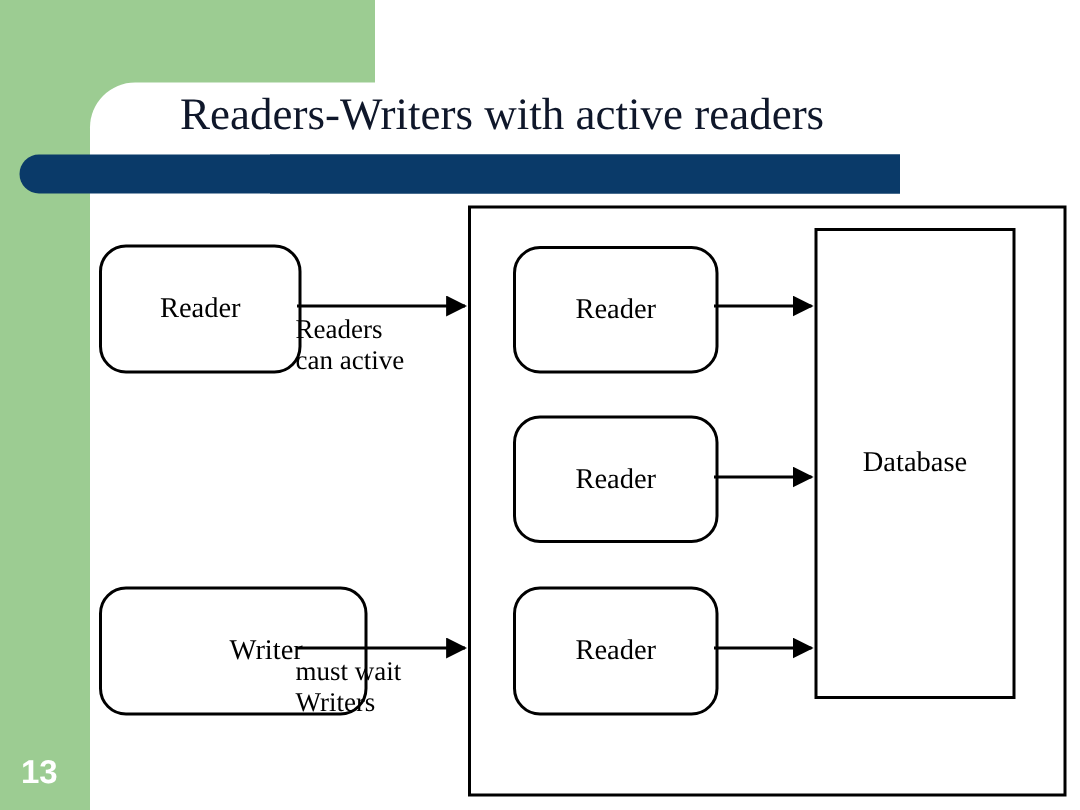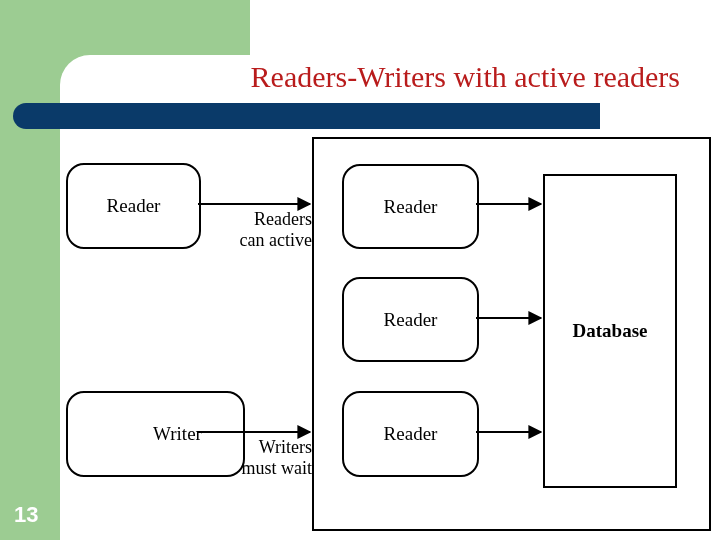--- a/index.html
+++ b/index.html
@@ -63,24 +63,24 @@
     width: 420px;
     height: 26px;
     background: #0a3a69;
   }
 
   .slide-title {
     position: absolute;
     left: 120px;
     top: 57px;
     width: 560px;
-    text-align: right;
+    text-align: left;
     font-size: 30px;
     line-height: 40px;
-    color: #b91c1c;
+    color: #0f172a;
     font-family: "Liberation Serif", "DejaVu Serif", serif;
     white-space: nowrap;
   }
 
   .page-number {
     position: absolute;
     left: 14px;
     top: 502px;
     font-family: "Liberation Sans", "DejaVu Sans", sans-serif;
     font-size: 22px;
@@ -121,21 +121,21 @@
     color: #000000;
     font-family: "Liberation Serif", "DejaVu Serif", serif;
   }
   .container-box {
     position: absolute;
     border: 2px solid #000000;
     background: transparent;
   }
   .edge-label {
     position: absolute;
-    text-align: right;
+    text-align: left;
     font-size: 18px;
     line-height: 21px;
     color: #000000;
     font-family: "Liberation Serif", "DejaVu Serif", serif;
   }
   .caption-label {
     position: absolute;
     text-align: center;
     font-size: 19px;
     color: #000000;
@@ -182,21 +182,21 @@
     </div>
 
     <div class="node-box" style="left:342px; top:277px; width:133px; height:81px;">
       <span>Reader</span>
     </div>
 
     <div class="node-box" style="left:342px; top:391px; width:133px; height:82px;">
       <span>Reader</span>
     </div>
 
-    <div class="db-box" style="left:543px; top:174px; width:130px; height:310px;font-weight:bold;">
+    <div class="db-box" style="left:543px; top:152px; width:130px; height:310px;">
       <span>Database</span>
     </div>
 
     <svg class="arrows" viewBox="0 0 720 540">
       <defs>
         <marker id="ah" viewBox="0 0 10 10" refX="9" refY="5" markerWidth="7" markerHeight="7" orient="auto-start-reverse">
           <path d="M 0 0 L 10 5 L 0 10 z" fill="#000000"></path>
         </marker>
       </defs>
 
@@ -208,19 +208,19 @@
       <line x1="476" y1="318" x2="541" y2="318" stroke="#000000" stroke-width="2" marker-end="url(#ah)"></line>
       <line x1="476" y1="432" x2="541" y2="432" stroke="#000000" stroke-width="2" marker-end="url(#ah)"></line>
     </svg>
 
     <div class="edge-label" style="left:197px; top:209px; width:115px;">
       <div>Readers</div>
       <div>can active</div>
     </div>
 
     <div class="edge-label" style="left:197px; top:437px; width:115px;">
+      <div>must wait</div>
       <div>Writers</div>
-      <div>must wait</div>
     </div>
 
 
   </div>
 </div>
 
 </body></html>

